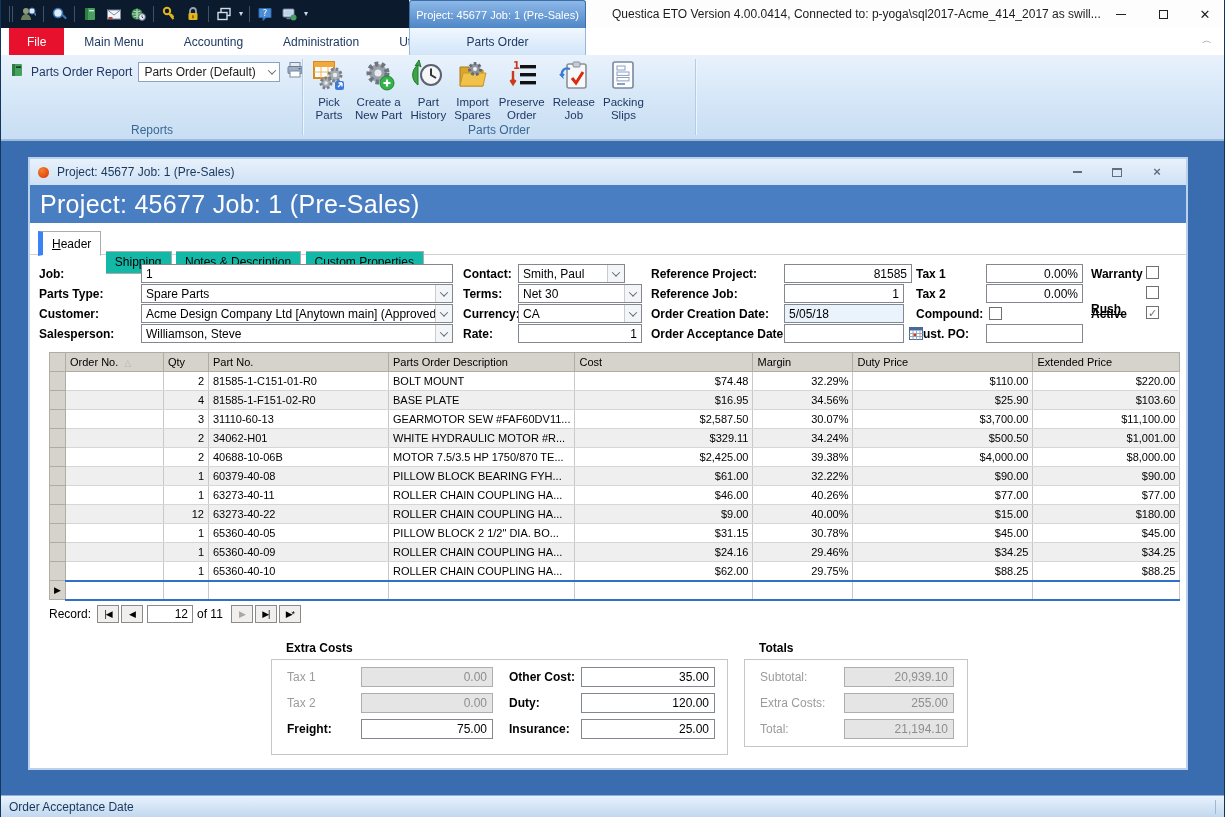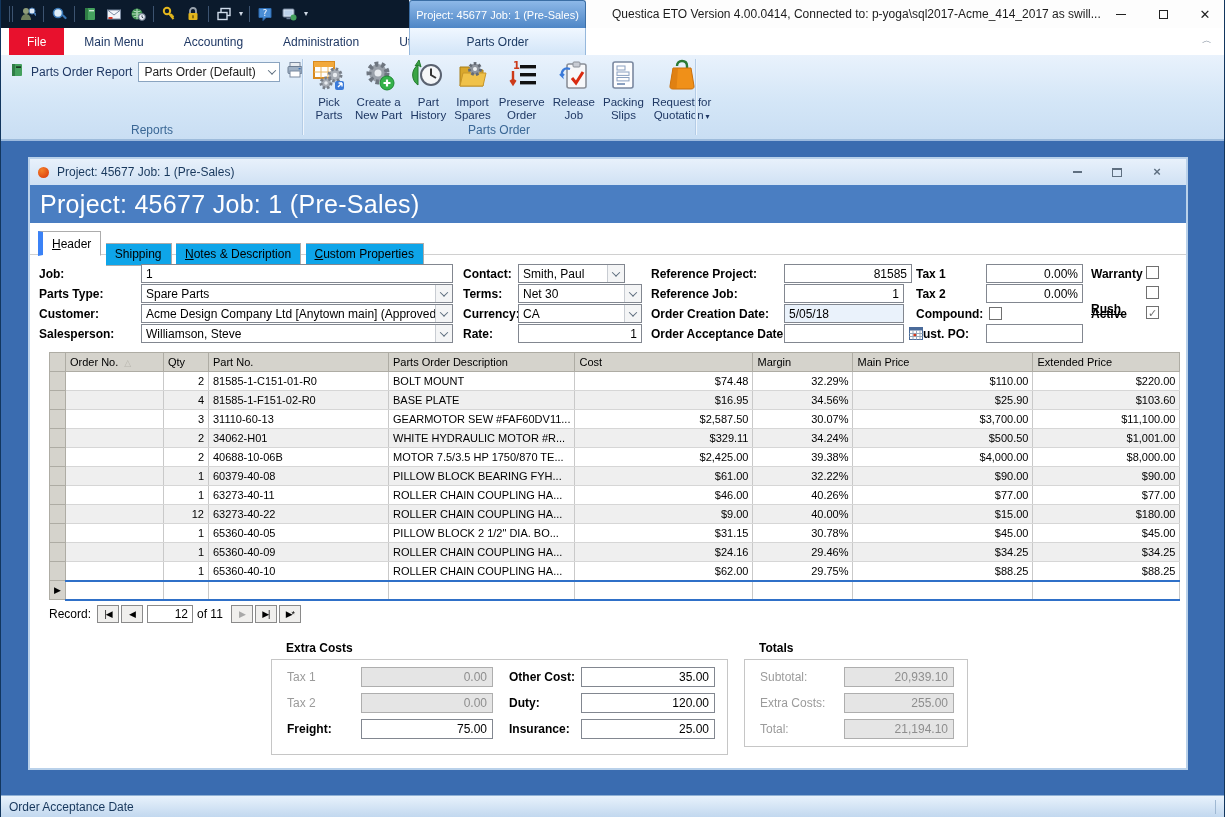--- a/index.html
+++ b/index.html
@@ -59,21 +59,21 @@
   .iw-btns { display:flex; gap:26px; padding-right:14px; }
   .iw-btn { width:14px; height:14px; display:flex; align-items:center; justify-content:center; color:#5f6f80; }
   .ig-min { width:9px; height:2px; background:#5f6f80; }
   .ig-rest { width:10px; height:9px; border:1px solid #5f6f80; border-top-width:2px; }
   .ig-close { font-size:13px; font-weight:bold; line-height:12px; }
   .banner { height:38px; background:#4a7ec2; color:#fff; font-size:25px; display:flex; align-items:center; padding-left:10px; letter-spacing:.3px; }
   .win-body { position:relative; width:1156px; height:545px; background:#fff; }
 
   
   .doc-tabs { position:absolute; left:0; top:6px; width:100%; height:26px; border-bottom:1px solid #d0d0d0; padding-left:8px; }
-  .dtab { display:inline-block; position:relative; top:12px; padding:3px 9px 4px; font-size:12px; color:#000; background:#0ea5e9; border:1px solid #acacac; border-left:none; cursor:default; }
+  .dtab { display:inline-block; position:relative; top:20px; padding:3px 9px 4px; font-size:12px; color:#000; background:#14b8a6; border:1px solid #acacac; border-left:none; cursor:default; }
   .dtab:first-child { border-left:5px solid #3b82f6; }
   .dtab.active { background:#fff; border-bottom:1px solid #fff; top:2px; padding-top:5px; font-size:12px; }
   .u { text-decoration:underline; }
 
   
   .flabel { position:absolute; font-size:12px; font-weight:bold; color:#000; white-space:nowrap; }
   .fld { position:absolute; height:19px; border:1px solid #828790; background:#fff; font-size:12px; color:#000; display:flex; align-items:center; padding:0 4px; overflow:hidden; white-space:nowrap; }
   .fld.num { justify-content:flex-end; }
   .fld.ro { background:#eaf2fb; }
   .fld.combo { padding-right:0; }
@@ -327,29 +327,20 @@
         <div class="rib-btn">
           <span><svg width="32" height="32">
                 <rect x="6" y="3" width="20" height="26" rx="2" fill="#fdfdfe" stroke="#7a88a0" stroke-width="1.6"></rect>
                 <rect x="10" y="7" width="8" height="4" fill="none" stroke="#8aa0c0"></rect>
                 <rect x="10" y="13" width="12" height="3.4" fill="none" stroke="#8aa0c0"></rect>
                 <rect x="10" y="18.5" width="12" height="3.4" fill="none" stroke="#8aa0c0"></rect>
                 <rect x="10" y="24" width="8" height="2" fill="#8aa0c0"></rect>
               </svg></span>
           <span class="bl">Packing</span>
           <span class="bl">Slips</span>
-        </div>
-        <div class="rib-btn">
-          <span><svg width="32" height="32">
-                <path d="M11 7c0-3 2-5 5-5s5 2 5 5v4" fill="none" stroke="#2a7a35" stroke-width="2.4"></path>
-                <path d="M7 9h18l3 18c.3 2-1 3-3 3H7c-2 0-3.3-1-3-3z" fill="#f09018" stroke="#c96e0a"></path>
-                <path d="M7 9h5l-1.5 21H7c-2 0-3.3-1-3-3z" fill="#d87a10" opacity=".7"></path>
-              </svg></span>
-          <span class="bl">Request for</span>
-          <span class="bl"><span>Quotation</span><span class="caret-dn">▾</span></span>
         </div>
       </div>
       <div class="grp-label">Parts Order</div>
     </div>
     <div class="rib-sep" style="left:694px;"></div>
   </div>
 
   <div class="mdi">
     <div class="win">
       <div class="win-titlebar">
@@ -489,21 +480,21 @@
             </colgroup>
           <thead>
               <tr>
                 <th class="sel"></th>
                 <th>Order No.<span class="sort">△</span></th>
                 <th>Qty</th>
                 <th>Part No.</th>
                 <th>Parts Order Description</th>
                 <th>Cost</th>
                 <th>Margin</th>
-                <th>Main Price</th>
+                <th>Duty Price</th>
                 <th>Extended Price</th>
               </tr>
             </thead>
           <tbody>
               <tr>
                 <td class="sel"></td>
                 <td></td>
                 <td class="r">2</td>
                 <td>81585-1-C151-01-R0</td>
                 <td>BOLT MOUNT</td>

